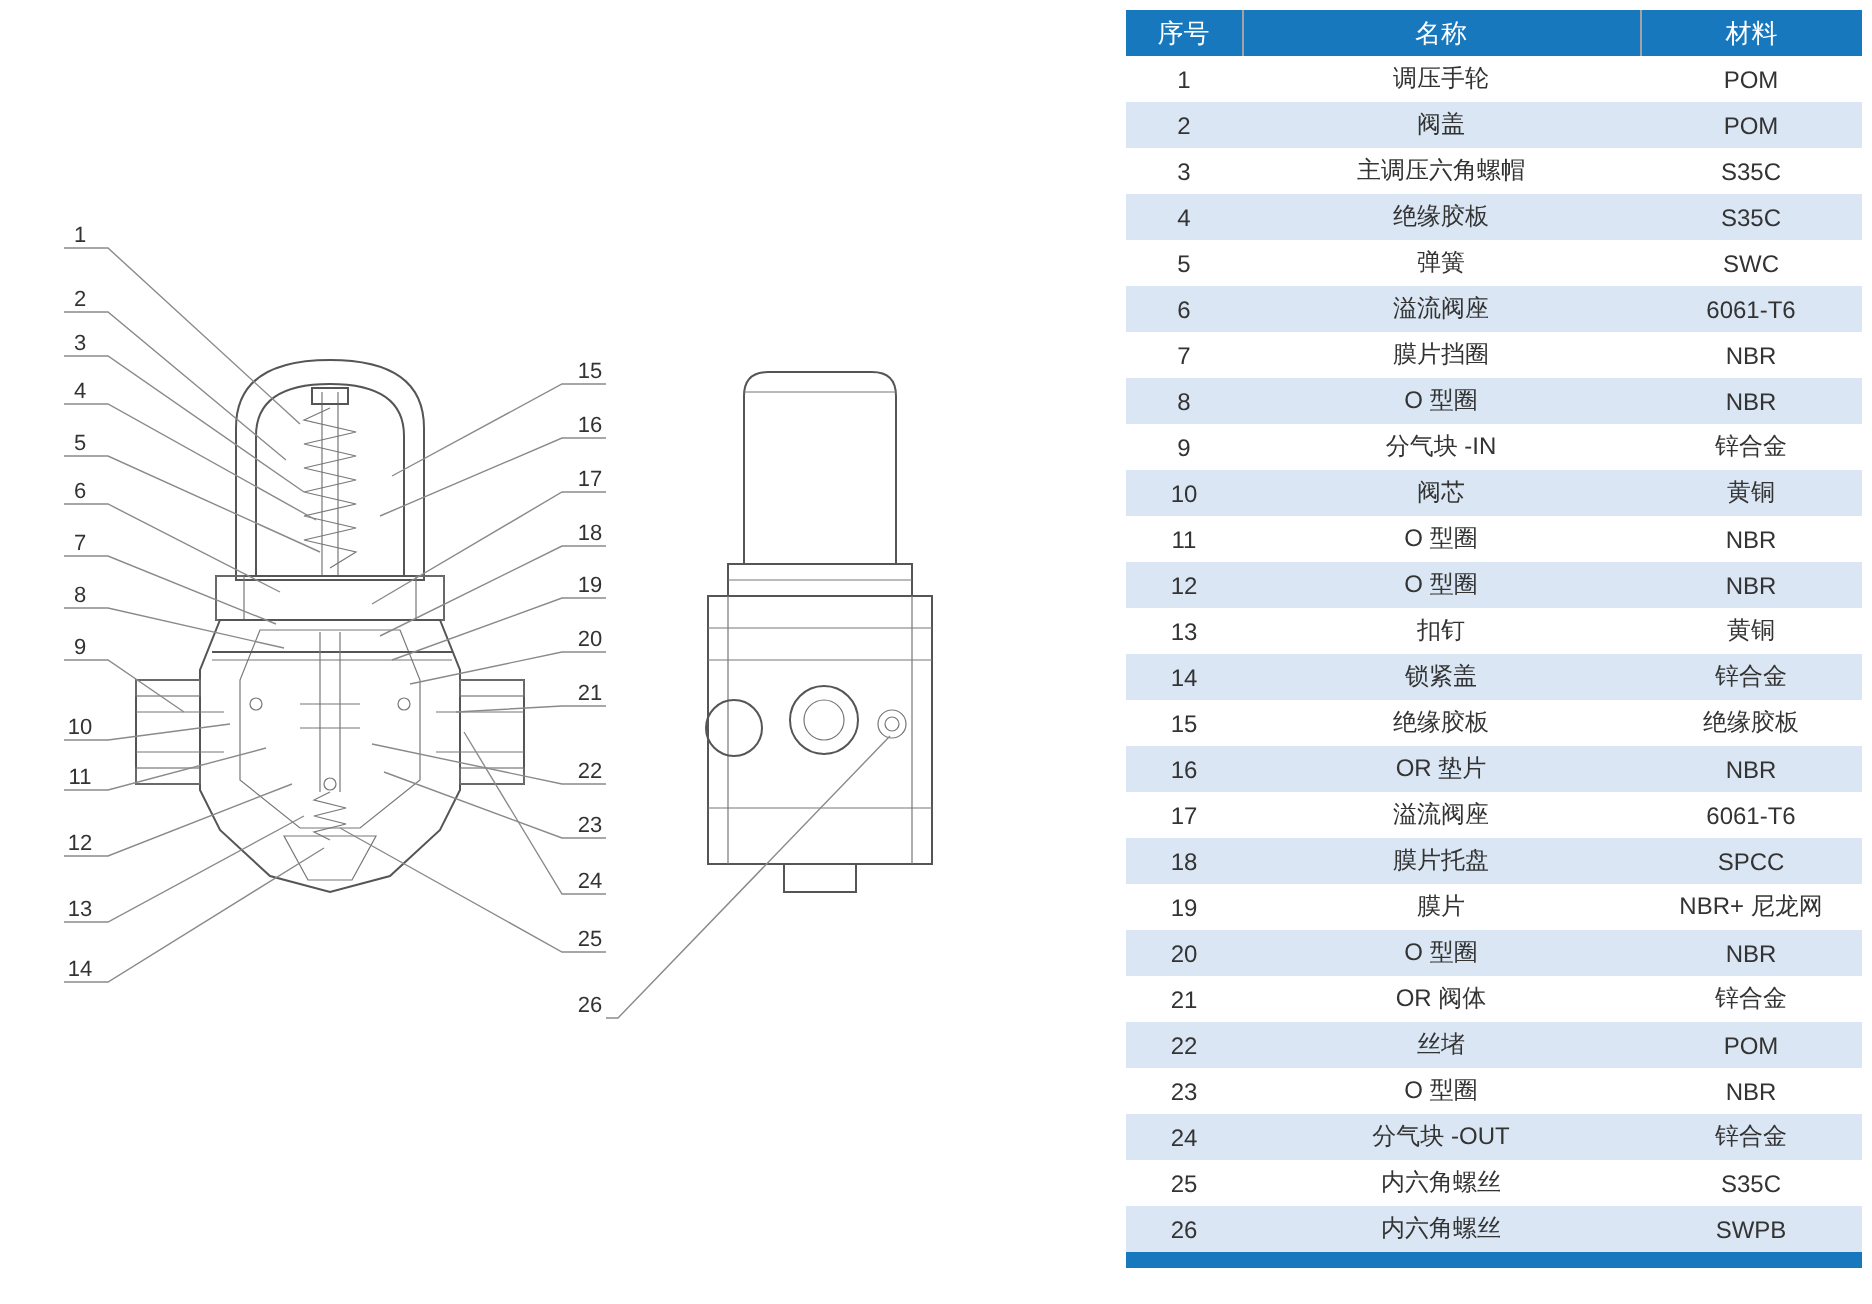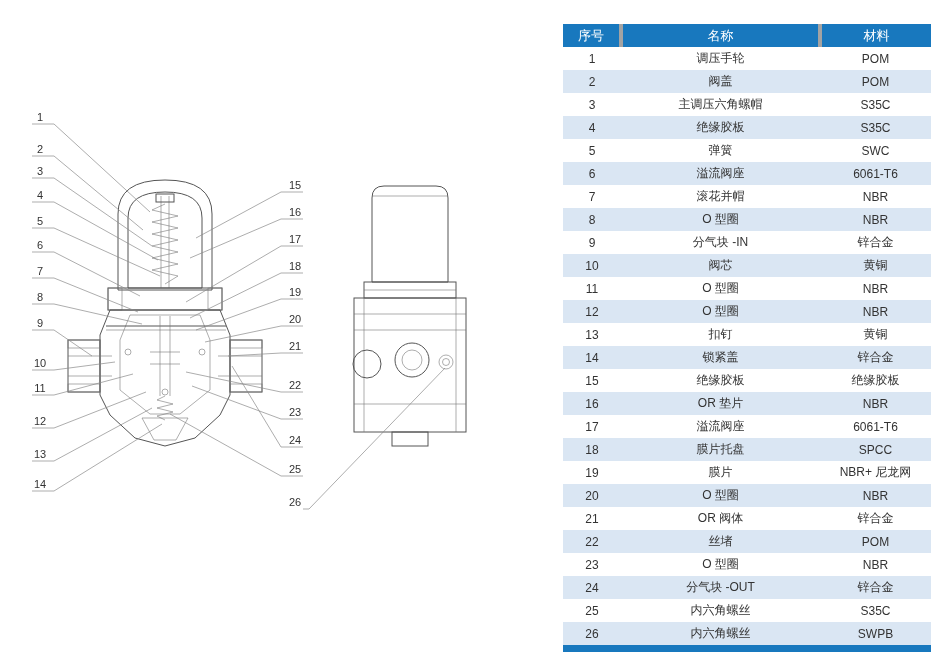--- a/index.html
+++ b/index.html
@@ -5,28 +5,28 @@
   html,body{margin:0;padding:0;background:#fff;}
   .page{
     position:relative;
     width:936px;height:652px;
     background:#fff;
     font-family:"Liberation Sans","DejaVu Sans",sans-serif;
     overflow:hidden;
   }
   .diagram-area{position:absolute;left:0;top:0;width:560px;height:652px;}
   .diagram-area svg{display:block;}
-  .table-area{position:absolute;left:563px;top:24px;width:368px;}
+  .table-area{position:absolute;left:563px;top:5px;width:368px;}
   table.parts{
     border-collapse:collapse;width:368px;table-layout:fixed;
   }
   table.parts th{
     background:var(--header-bg,#1878be);color:var(--header-text,#ffffff);
     font-size:13px;font-weight:normal;height:23px;padding:0;
-    border-left:4px solid #a3a3a3;
+    border-left:1px solid #a3a3a3;
   }
   table.parts th:first-child{border-left:none;}
   table.parts col.c-no{width:58px;}
   table.parts col.c-name{width:199px;}
   table.parts col.c-mat{width:111px;}
   table.parts td{
     font-size:12px;color:var(--text-color,#333333);
     text-align:center;height:23px;padding:0;background:var(--row-bg,#ffffff);
   }
   table.parts tbody tr:nth-child(even) td{background:var(--row-alt-bg,#dae6f3);}
@@ -219,21 +219,21 @@
             <td>弹簧</td>
             <td>SWC</td>
           </tr>
           <tr>
             <td>6</td>
             <td>溢流阀座</td>
             <td>6061-T6</td>
           </tr>
           <tr>
             <td>7</td>
-            <td>滚花并帽</td>
+            <td>膜片挡圈</td>
             <td>NBR</td>
           </tr>
           <tr>
             <td>8</td>
             <td>O 型圈</td>
             <td>NBR</td>
           </tr>
           <tr>
             <td>9</td>
             <td>分气块 -IN</td>

